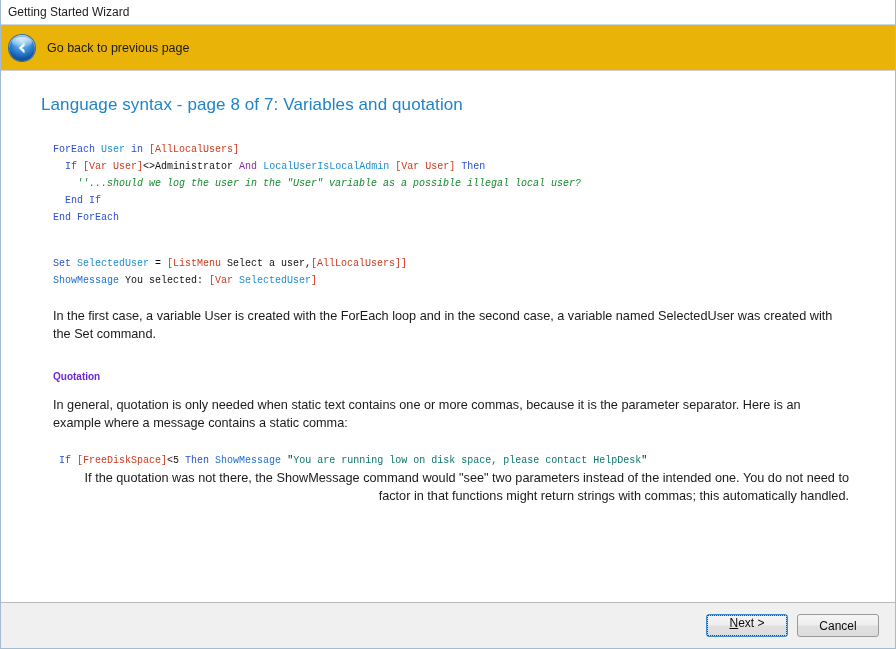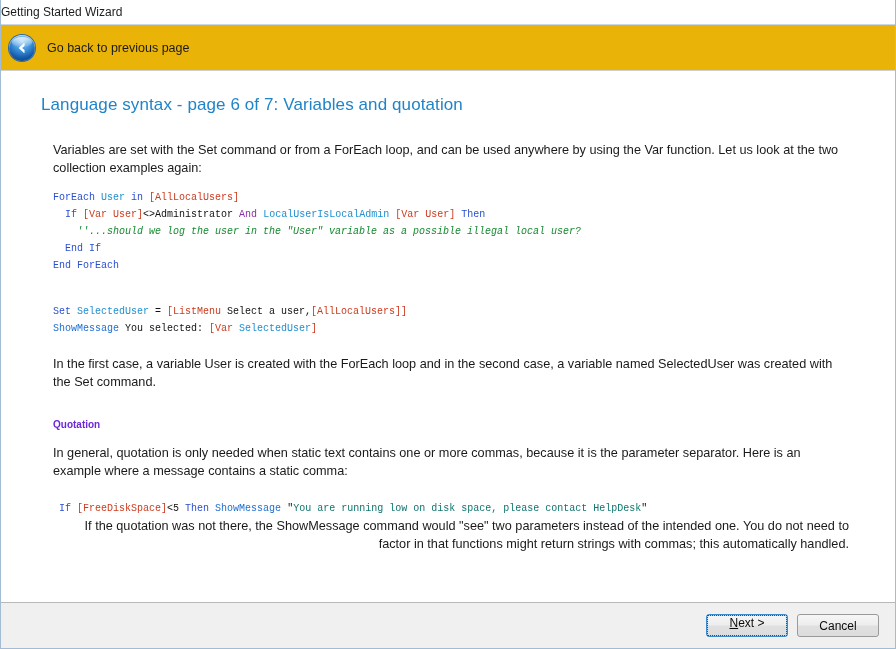--- a/index.html
+++ b/index.html
@@ -27,20 +27,21 @@
   }
 
   
   .titlebar {
     height: 25px;
     flex: 0 0 25px;
     background: #ffffff;
     border-bottom: 1px solid #c8d8e6;
     display: flex;
     align-items: center;
+    padding-left: 7px;
     box-sizing: border-box;
   }
   .titlebar-text {
     font-size: 12px;
     color: #1c1c1c;
     line-height: 12px;
   }
 
   
   .navbar {
@@ -198,23 +199,22 @@
         <svg width="14" height="14" viewBox="0 0 14 14" aria-hidden="true">
           <path d="M9.2 2.2 L4.0 7.0 L9.2 11.8 L9.2 9.0 L6.6 7.0 L9.2 5.0 Z" fill="#ffffff" stroke="#ffffff" stroke-width="0.6" stroke-linejoin="round"></path>
         </svg>
       </span>
     </div>
     <span class="back-label">Go back to previous page</span>
   </div>
 
   <div class="content">
 
-    <h1 class="page-title">Language syntax - page 6 of 7: Variables and quotation</h1>
-
-    <p class="para">Variables are set with the Set command or from a ForEach loop, and can be used anywhere by using the Var function. Let us look at the two collection examples again:</p>
+    <h1 class="page-title">Language syntax - page 8 of 7: Variables and quotation</h1>
+
 
     <div class="code"><div><span class="kw">ForEach</span><span class="plain"> </span><span class="var">User</span><span class="plain"> </span><span class="kw">in</span><span class="plain"> </span><span class="br">[AllLocalUsers]</span></div><div><span class="plain">  </span><span class="kw">If</span><span class="plain"> </span><span class="br">[Var User]</span><span class="plain">&lt;&gt;Administrator</span><span class="plain"> </span><span class="op">And</span><span class="plain"> </span><span class="var">LocalUserIsLocalAdmin</span><span class="plain"> </span><span class="br">[Var User]</span><span class="plain"> </span><span class="kw">Then</span></div><div><span class="cmt">    ''...should we log the user in the "User" variable as a possible illegal local user?</span></div><div><span class="plain">  </span><span class="kw">End If</span></div><div><span class="kw">End ForEach</span></div></div>
 
     <div class="code-gap"></div>
 
     <div class="code"><div><span class="kw">Set</span><span class="plain"> </span><span class="var">SelectedUser</span><span class="plain"> = </span><span class="br">[ListMenu</span><span class="plain"> Select a user,</span><span class="br">[AllLocalUsers]]</span></div><div><span class="fn">ShowMessage</span><span class="plain"> You selected: </span><span class="br">[Var </span><span class="var">SelectedUser</span><span class="br">]</span></div></div>
 
     <p class="para sp-top">In the first case, a variable User is created with the ForEach loop and in the second case, a variable named SelectedUser was created with the Set command.</p>
 
     <h2 class="section-head">Quotation</h2>

